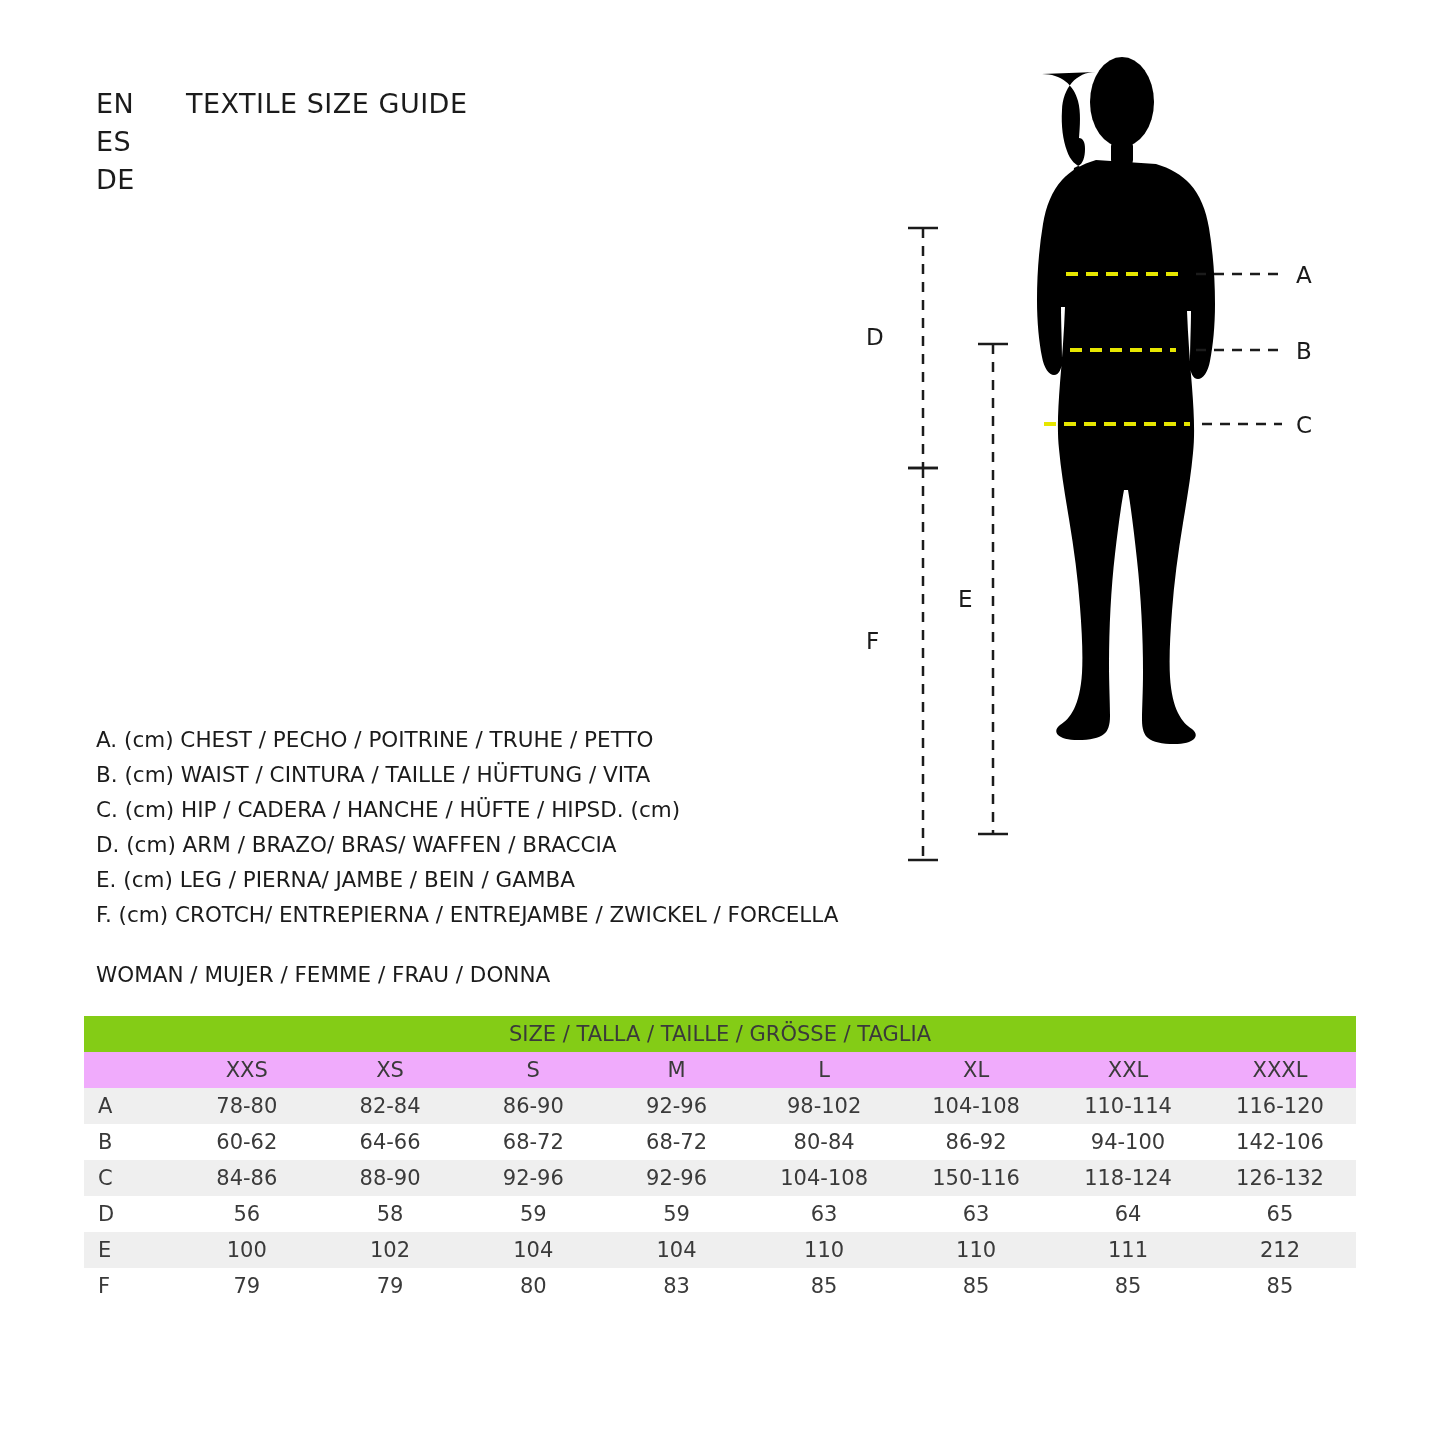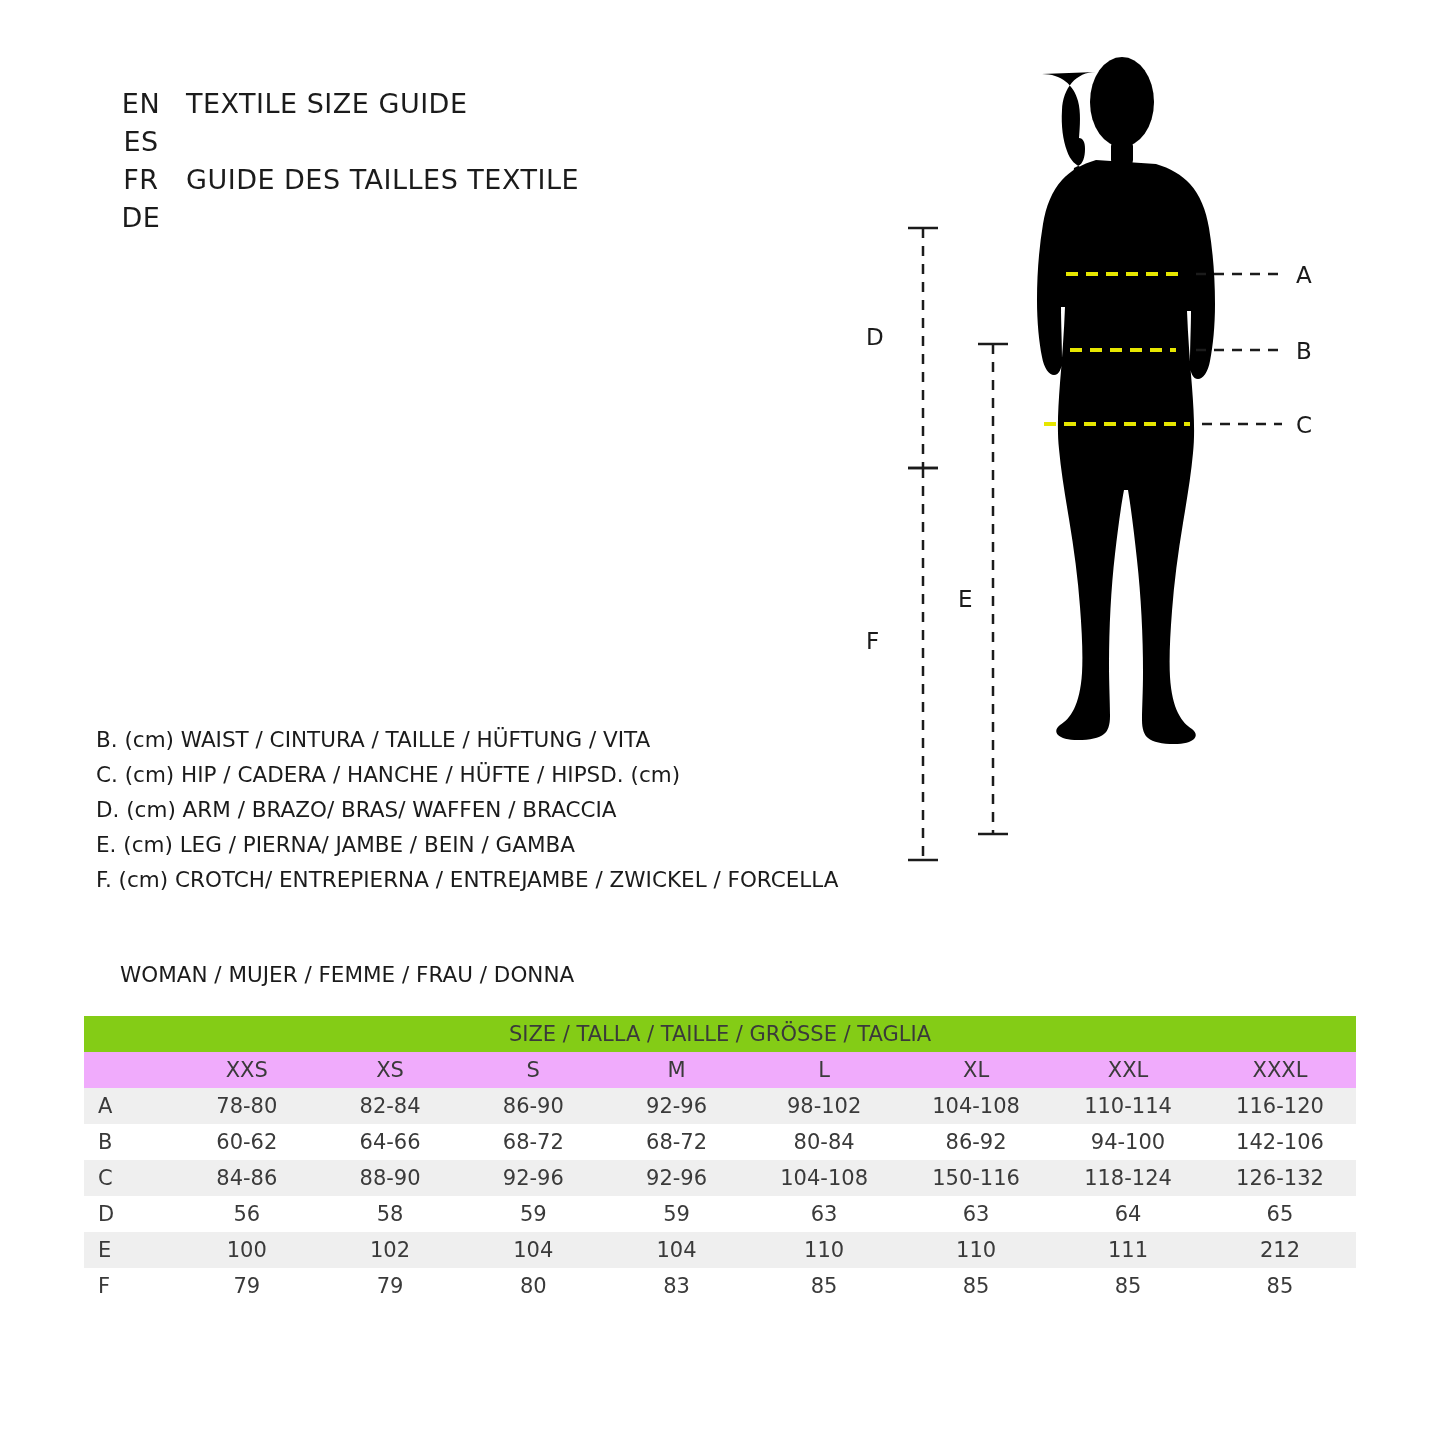--- a/index.html
+++ b/index.html
@@ -32,21 +32,20 @@
     display: flex;
     align-items: baseline;
     height: 38px;
     font-size: 27px;
     letter-spacing: 0.5px;
     color: #1b1b1b;
   }
   .title-lang {
     width: 90px;
     flex: 0 0 90px;
-    text-align: center;
   }
   .title-text {
     flex: 1 1 auto;
   }
 
   
   .legend {
     position: absolute;
     left: 96px;
     top: 722px;
@@ -58,21 +57,20 @@
     color: #1b1b1b;
     white-space: nowrap;
   }
 
   .group-label {
     position: absolute;
     left: 96px;
     top: 962px;
     font-size: 21.5px;
     color: #1b1b1b;
-    margin-left: 24px;
   }
 
   
   .table-wrap {
     position: absolute;
     left: 84px;
     top: 1016px;
     width: 1272px;
   }
   table.sizes {
@@ -132,24 +130,20 @@
 
 <div class="page">
 
   <div class="titles">
     <div class="title-row">
       <span class="title-lang">EN</span>
       <span class="title-text">TEXTILE SIZE GUIDE</span>
     </div>
     <div class="title-row">
       <span class="title-lang">ES</span>
-    </div>
-    <div class="title-row">
-      <span class="title-lang">FR</span>
-      <span class="title-text">GUIDE DES TAILLES TEXTILE</span>
     </div>
     <div class="title-row">
       <span class="title-lang">DE</span>
     </div>
   </div>
 
   <div class="figure-area">
     <svg width="560" height="860" viewBox="0 0 560 860" xmlns="http://www.w3.org/2000/svg">
 
       <g fill="#000000">
@@ -250,20 +244,21 @@
 
     <span class="dim-letter" style="left:466px; top:212px;">A</span>
     <span class="dim-letter" style="left:466px; top:288px;">B</span>
     <span class="dim-letter" style="left:466px; top:362px;">C</span>
     <span class="dim-letter" style="left:36px; top:274px;">D</span>
     <span class="dim-letter" style="left:128px; top:536px;">E</span>
     <span class="dim-letter" style="left:36px; top:578px;">F</span>
   </div>
 
   <div class="legend">
+    <div class="legend-row">A. (cm) CHEST / PECHO / POITRINE / TRUHE / PETTO</div>
     <div class="legend-row">B. (cm) WAIST / CINTURA / TAILLE / HÜFTUNG / VITA</div>
     <div class="legend-row">C. (cm) HIP / CADERA / HANCHE / HÜFTE / HIPSD. (cm)</div>
     <div class="legend-row">D. (cm) ARM / BRAZO/ BRAS/ WAFFEN / BRACCIA</div>
     <div class="legend-row">E. (cm) LEG / PIERNA/ JAMBE / BEIN / GAMBA</div>
     <div class="legend-row">F. (cm) CROTCH/ ENTREPIERNA / ENTREJAMBE / ZWICKEL / FORCELLA</div>
   </div>
 
   <div class="group-label">WOMAN / MUJER / FEMME / FRAU / DONNA</div>
 
   <div class="table-wrap">

